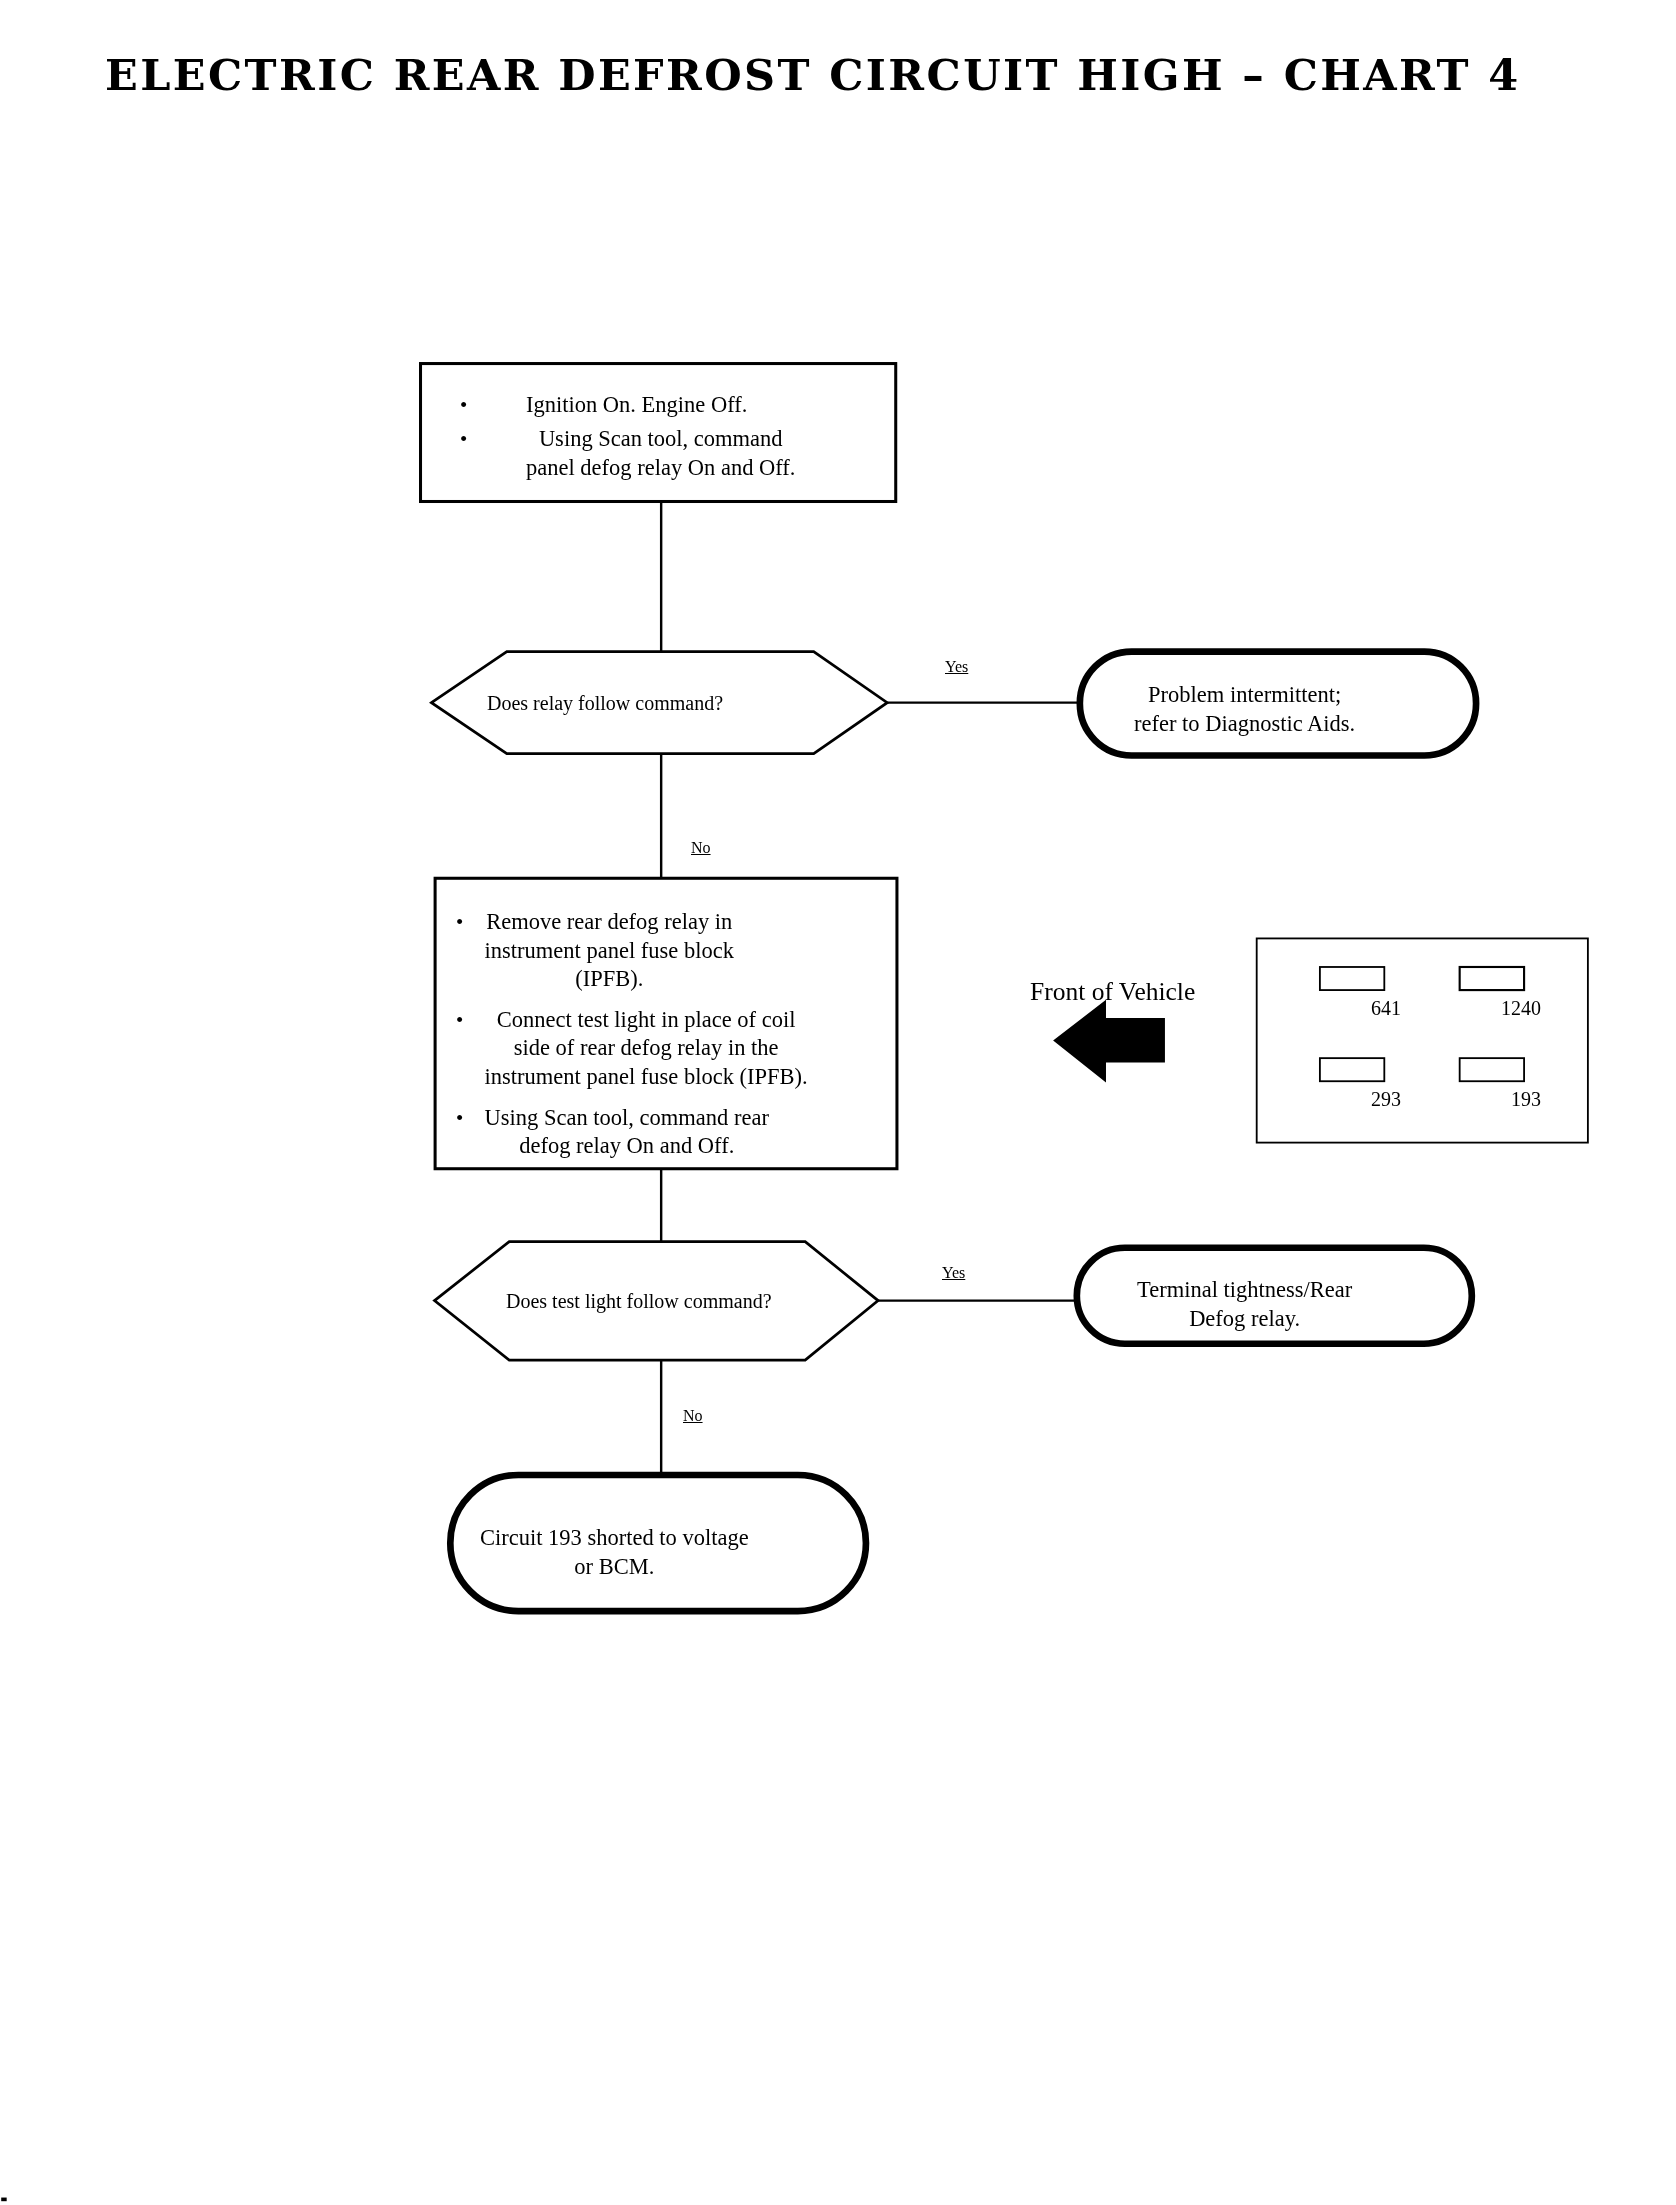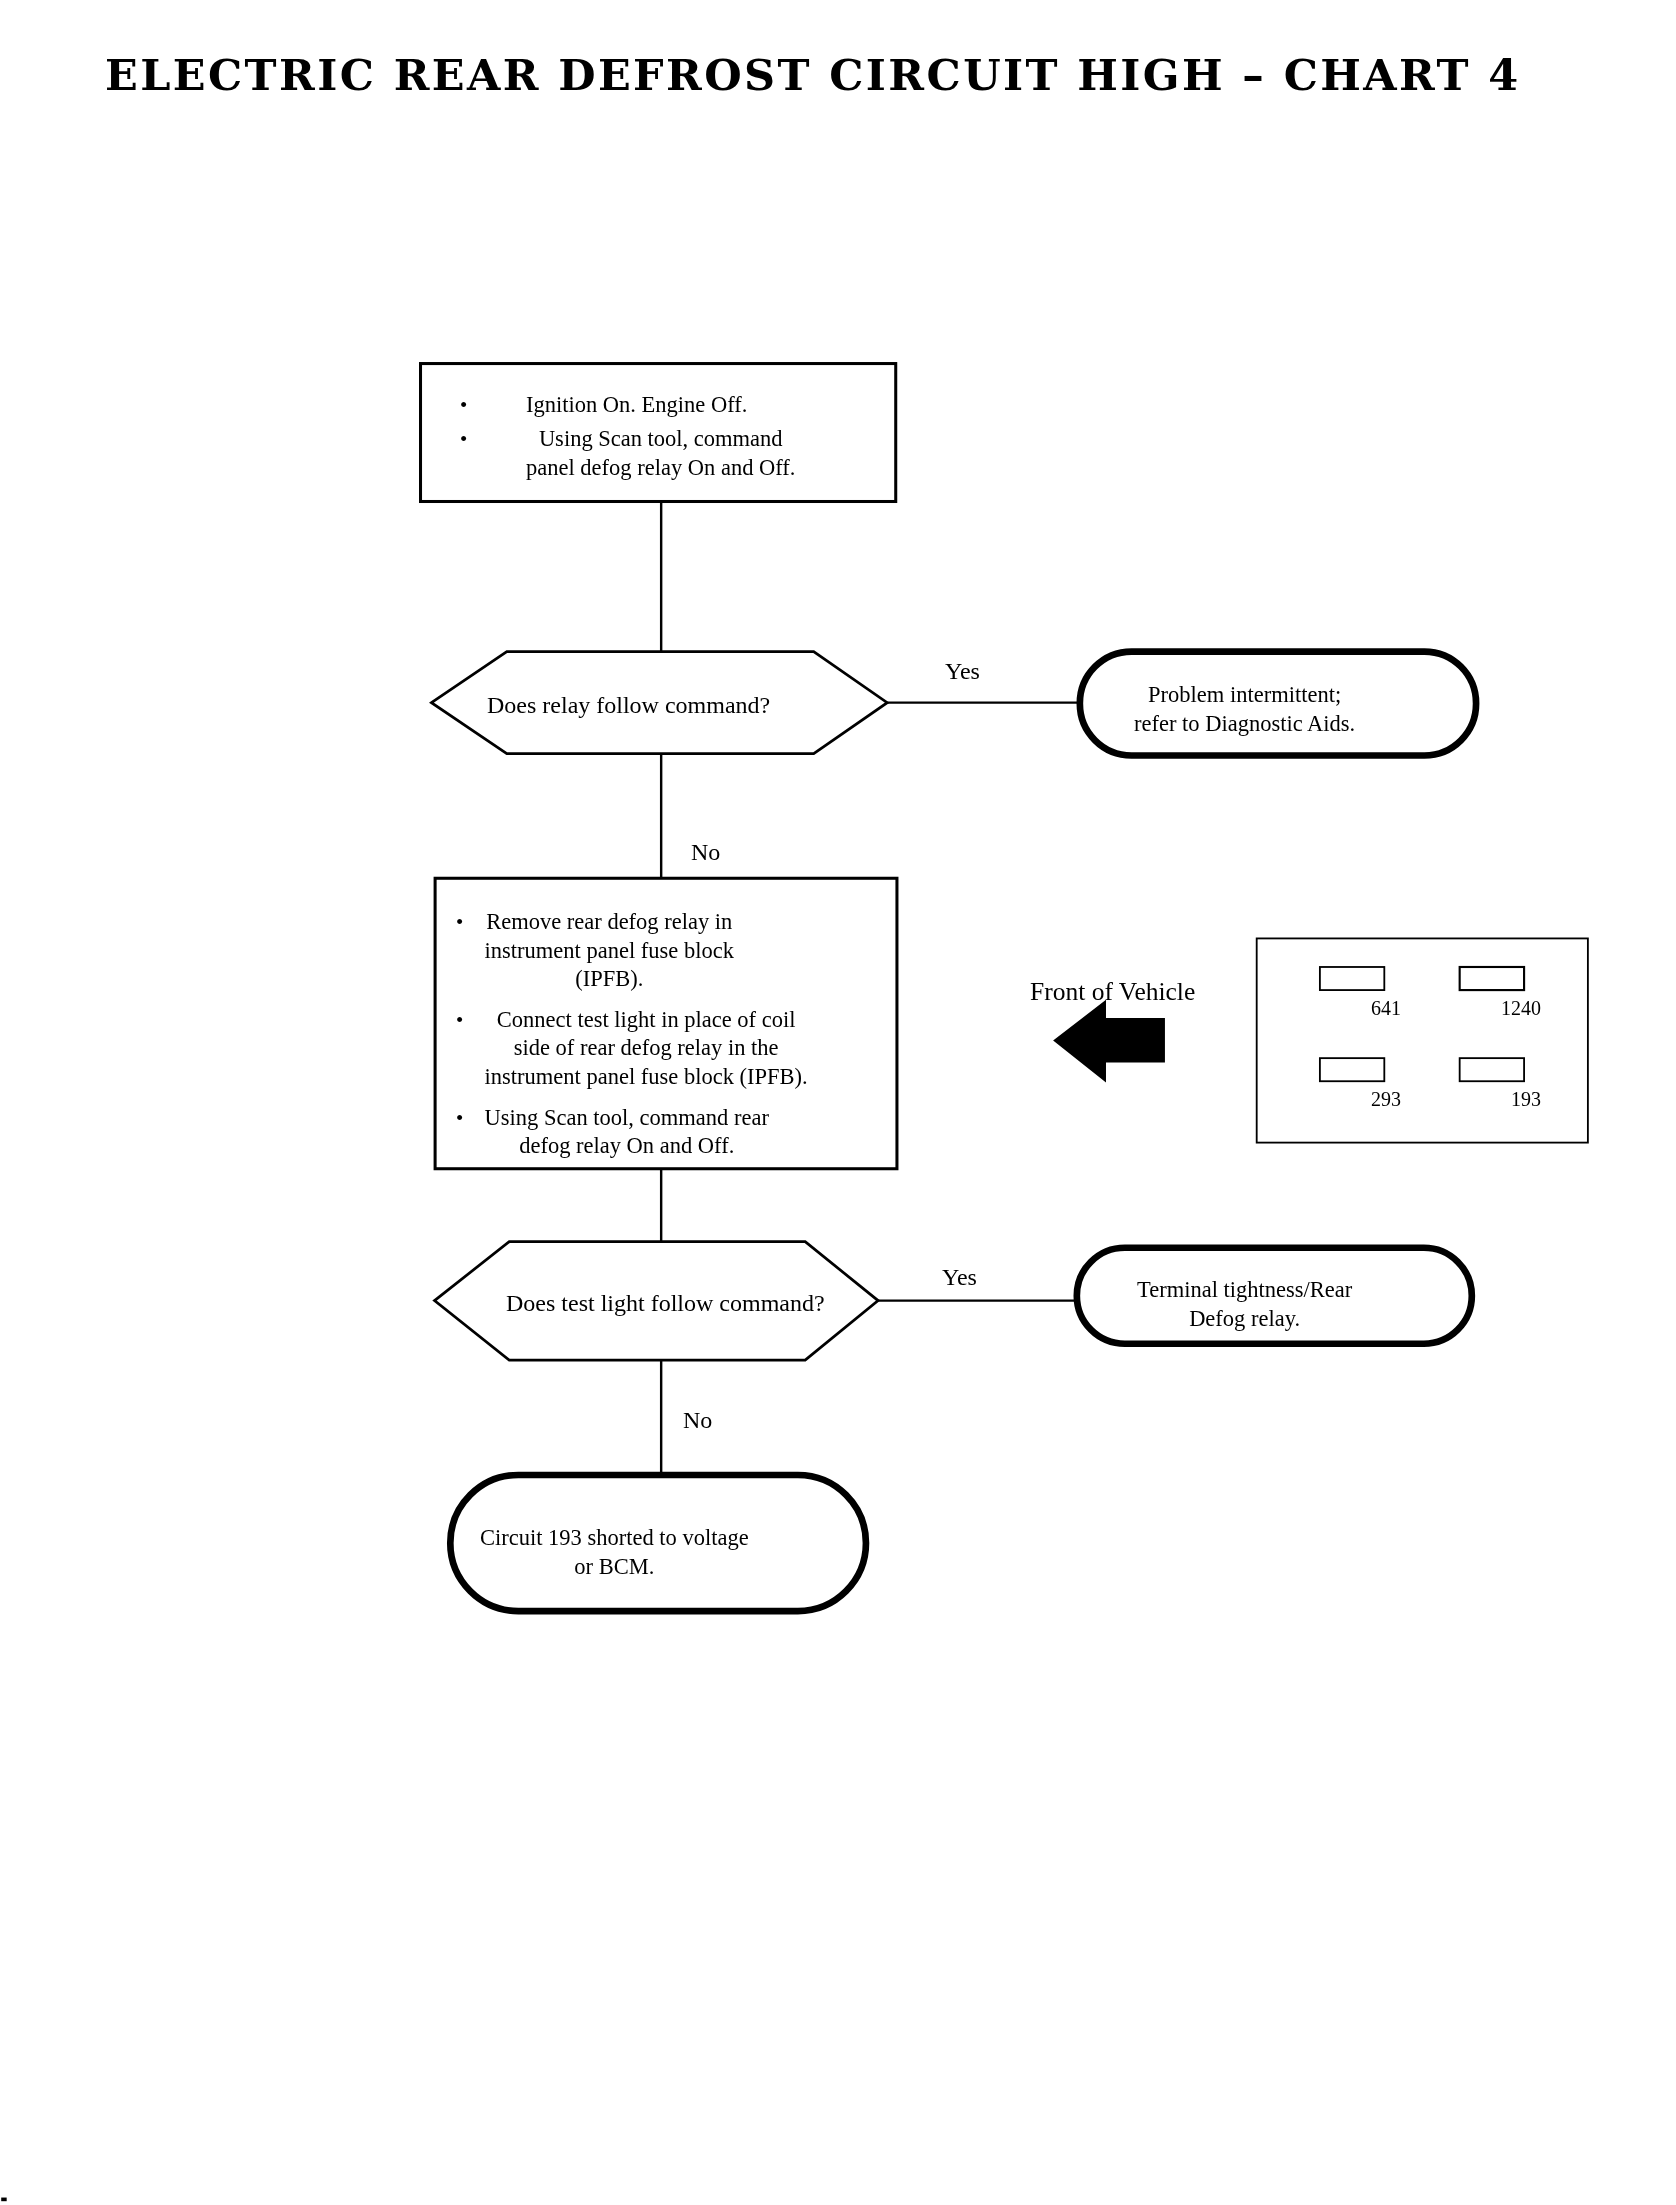--- a/index.html
+++ b/index.html
@@ -23,26 +23,27 @@
     white-space: nowrap;
     margin: 14px;
   }
   .body-text {
     font-size: 22.5px;
     line-height: 28.6px;
     white-space: pre-line;
     text-align: center;
   }
   .question {
-    font-size: 24px;
+    font-size: 20px;
     white-space: nowrap;
   }
   .branch-label {
-    font-size: 24px;
+    font-size: 16px;
     white-space: nowrap;
+    text-decoration: underline;
   }
   .caption {
     font-size: 25.5px;
     white-space: nowrap;
     margin-top: 33px;
   }
   .terminal-label {
     font-size: 20px;
     width: 97px;
     text-align: right;

